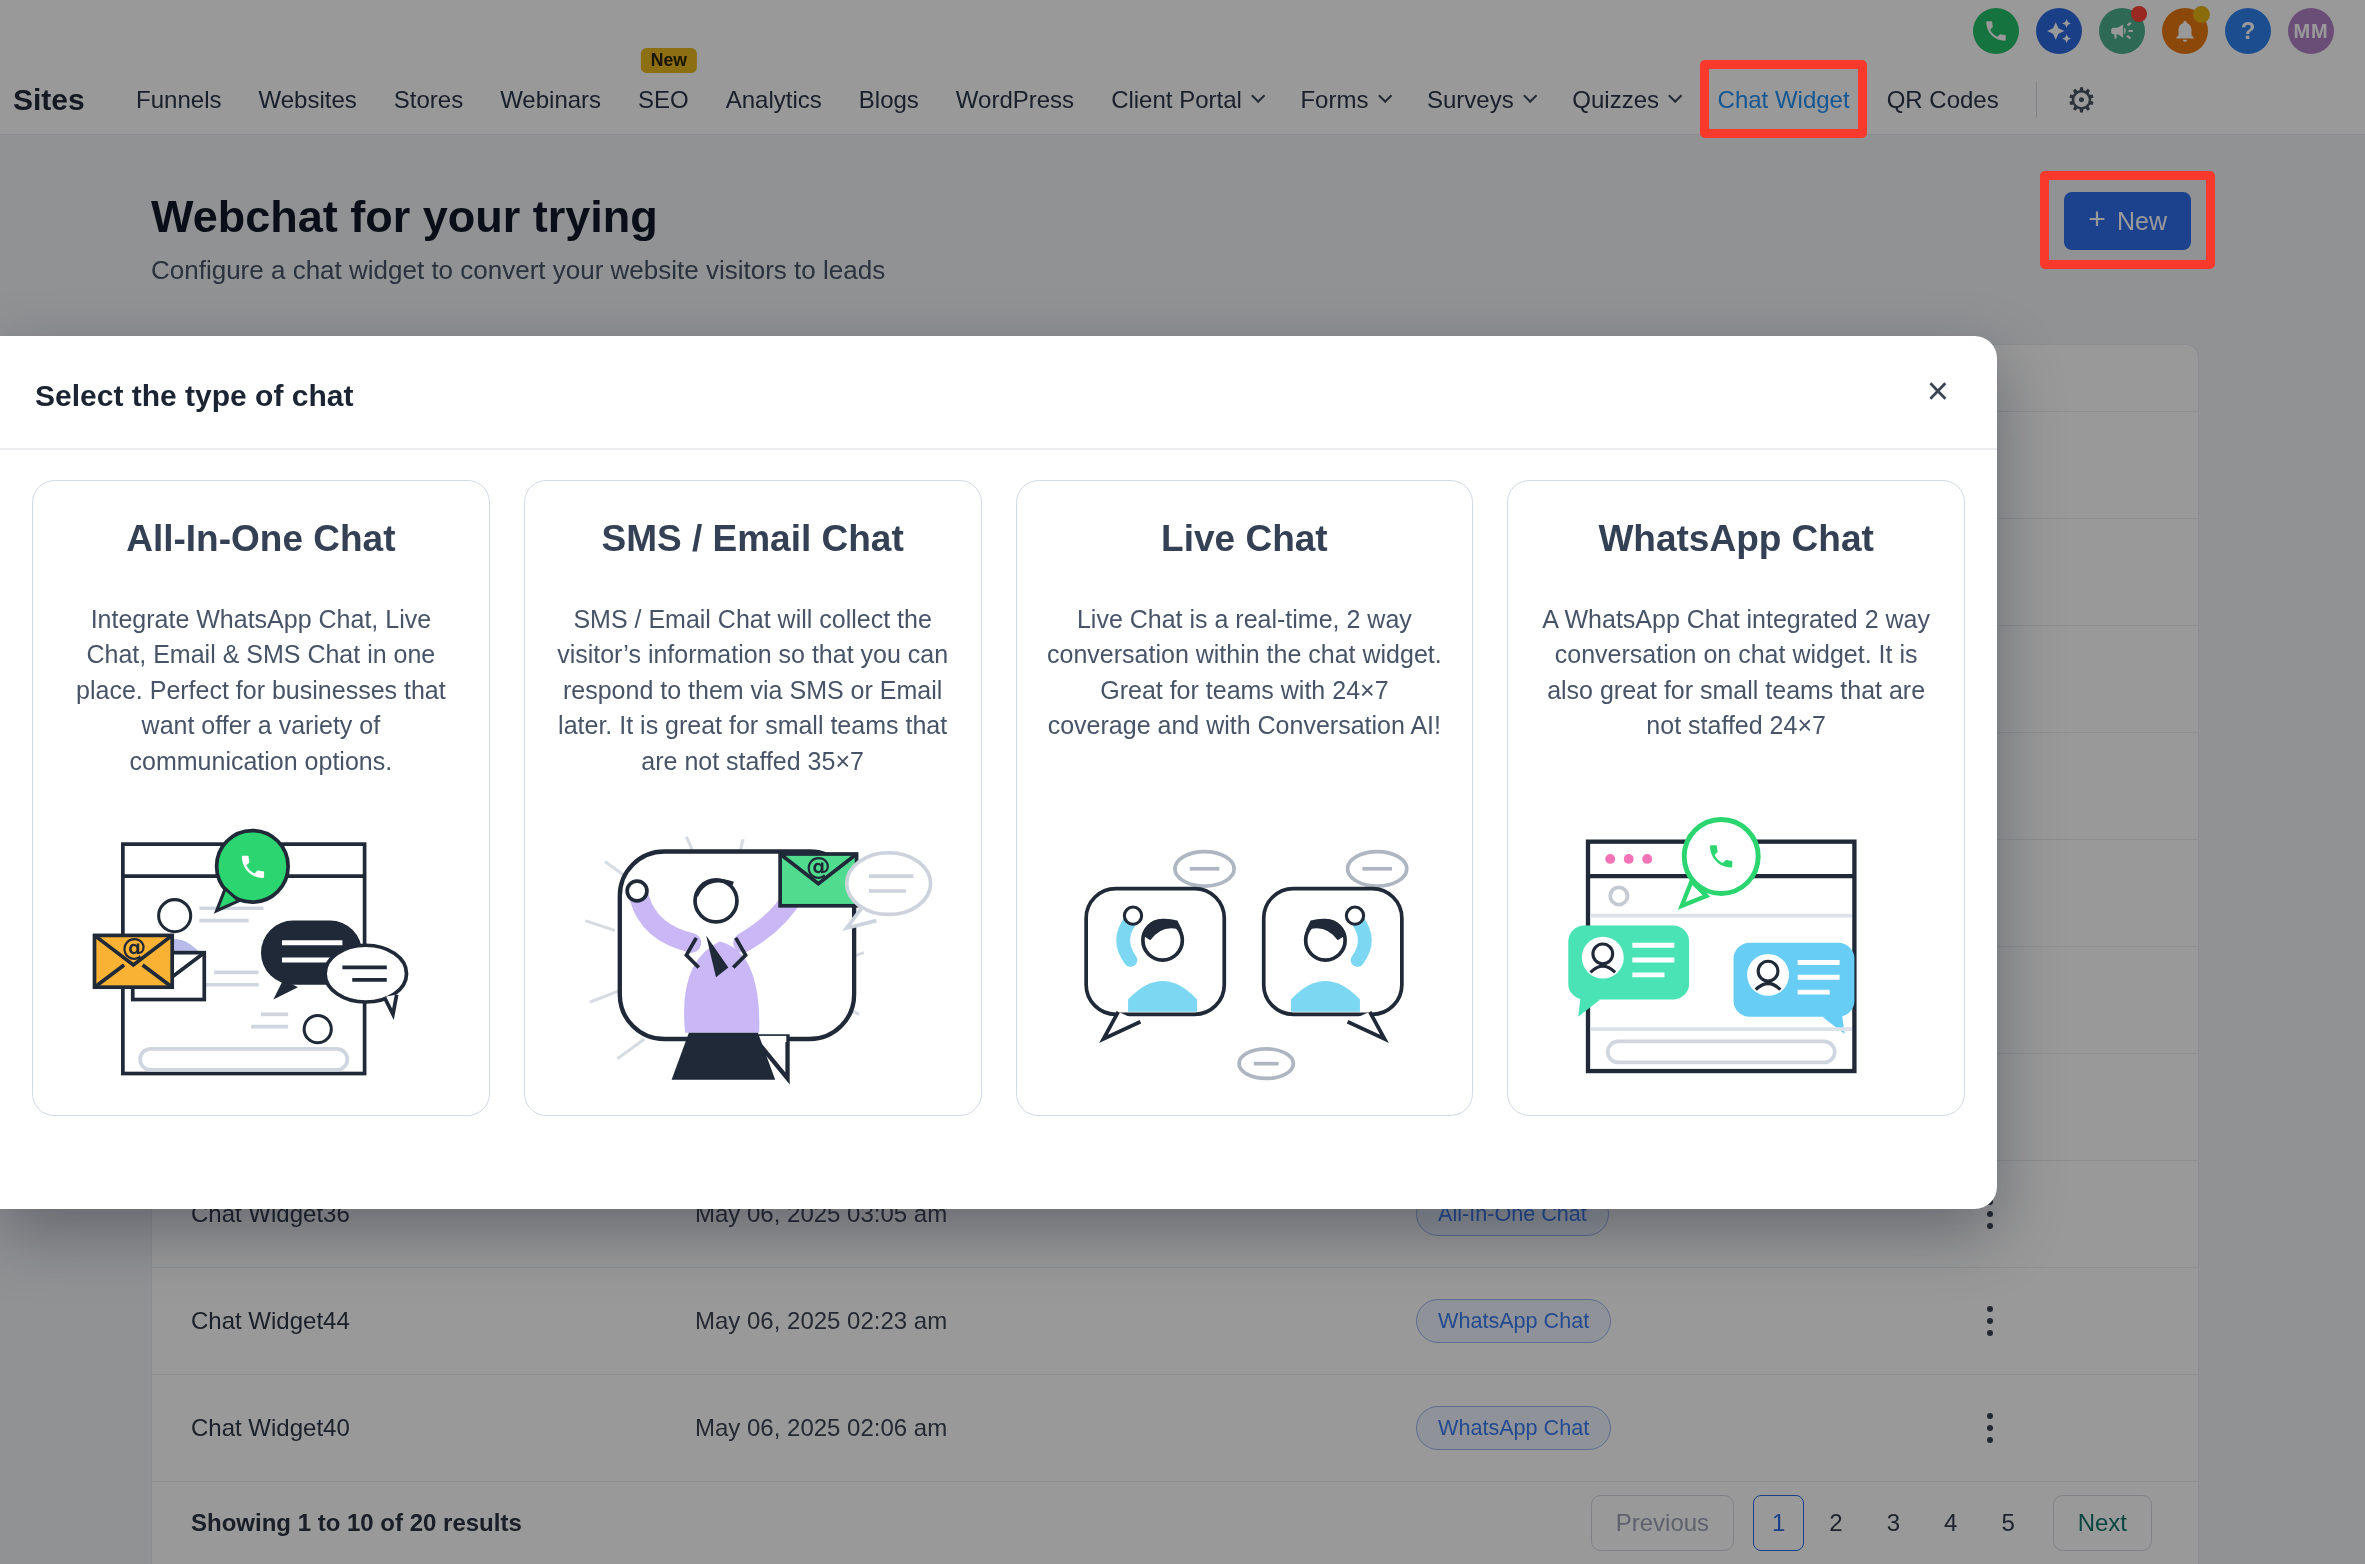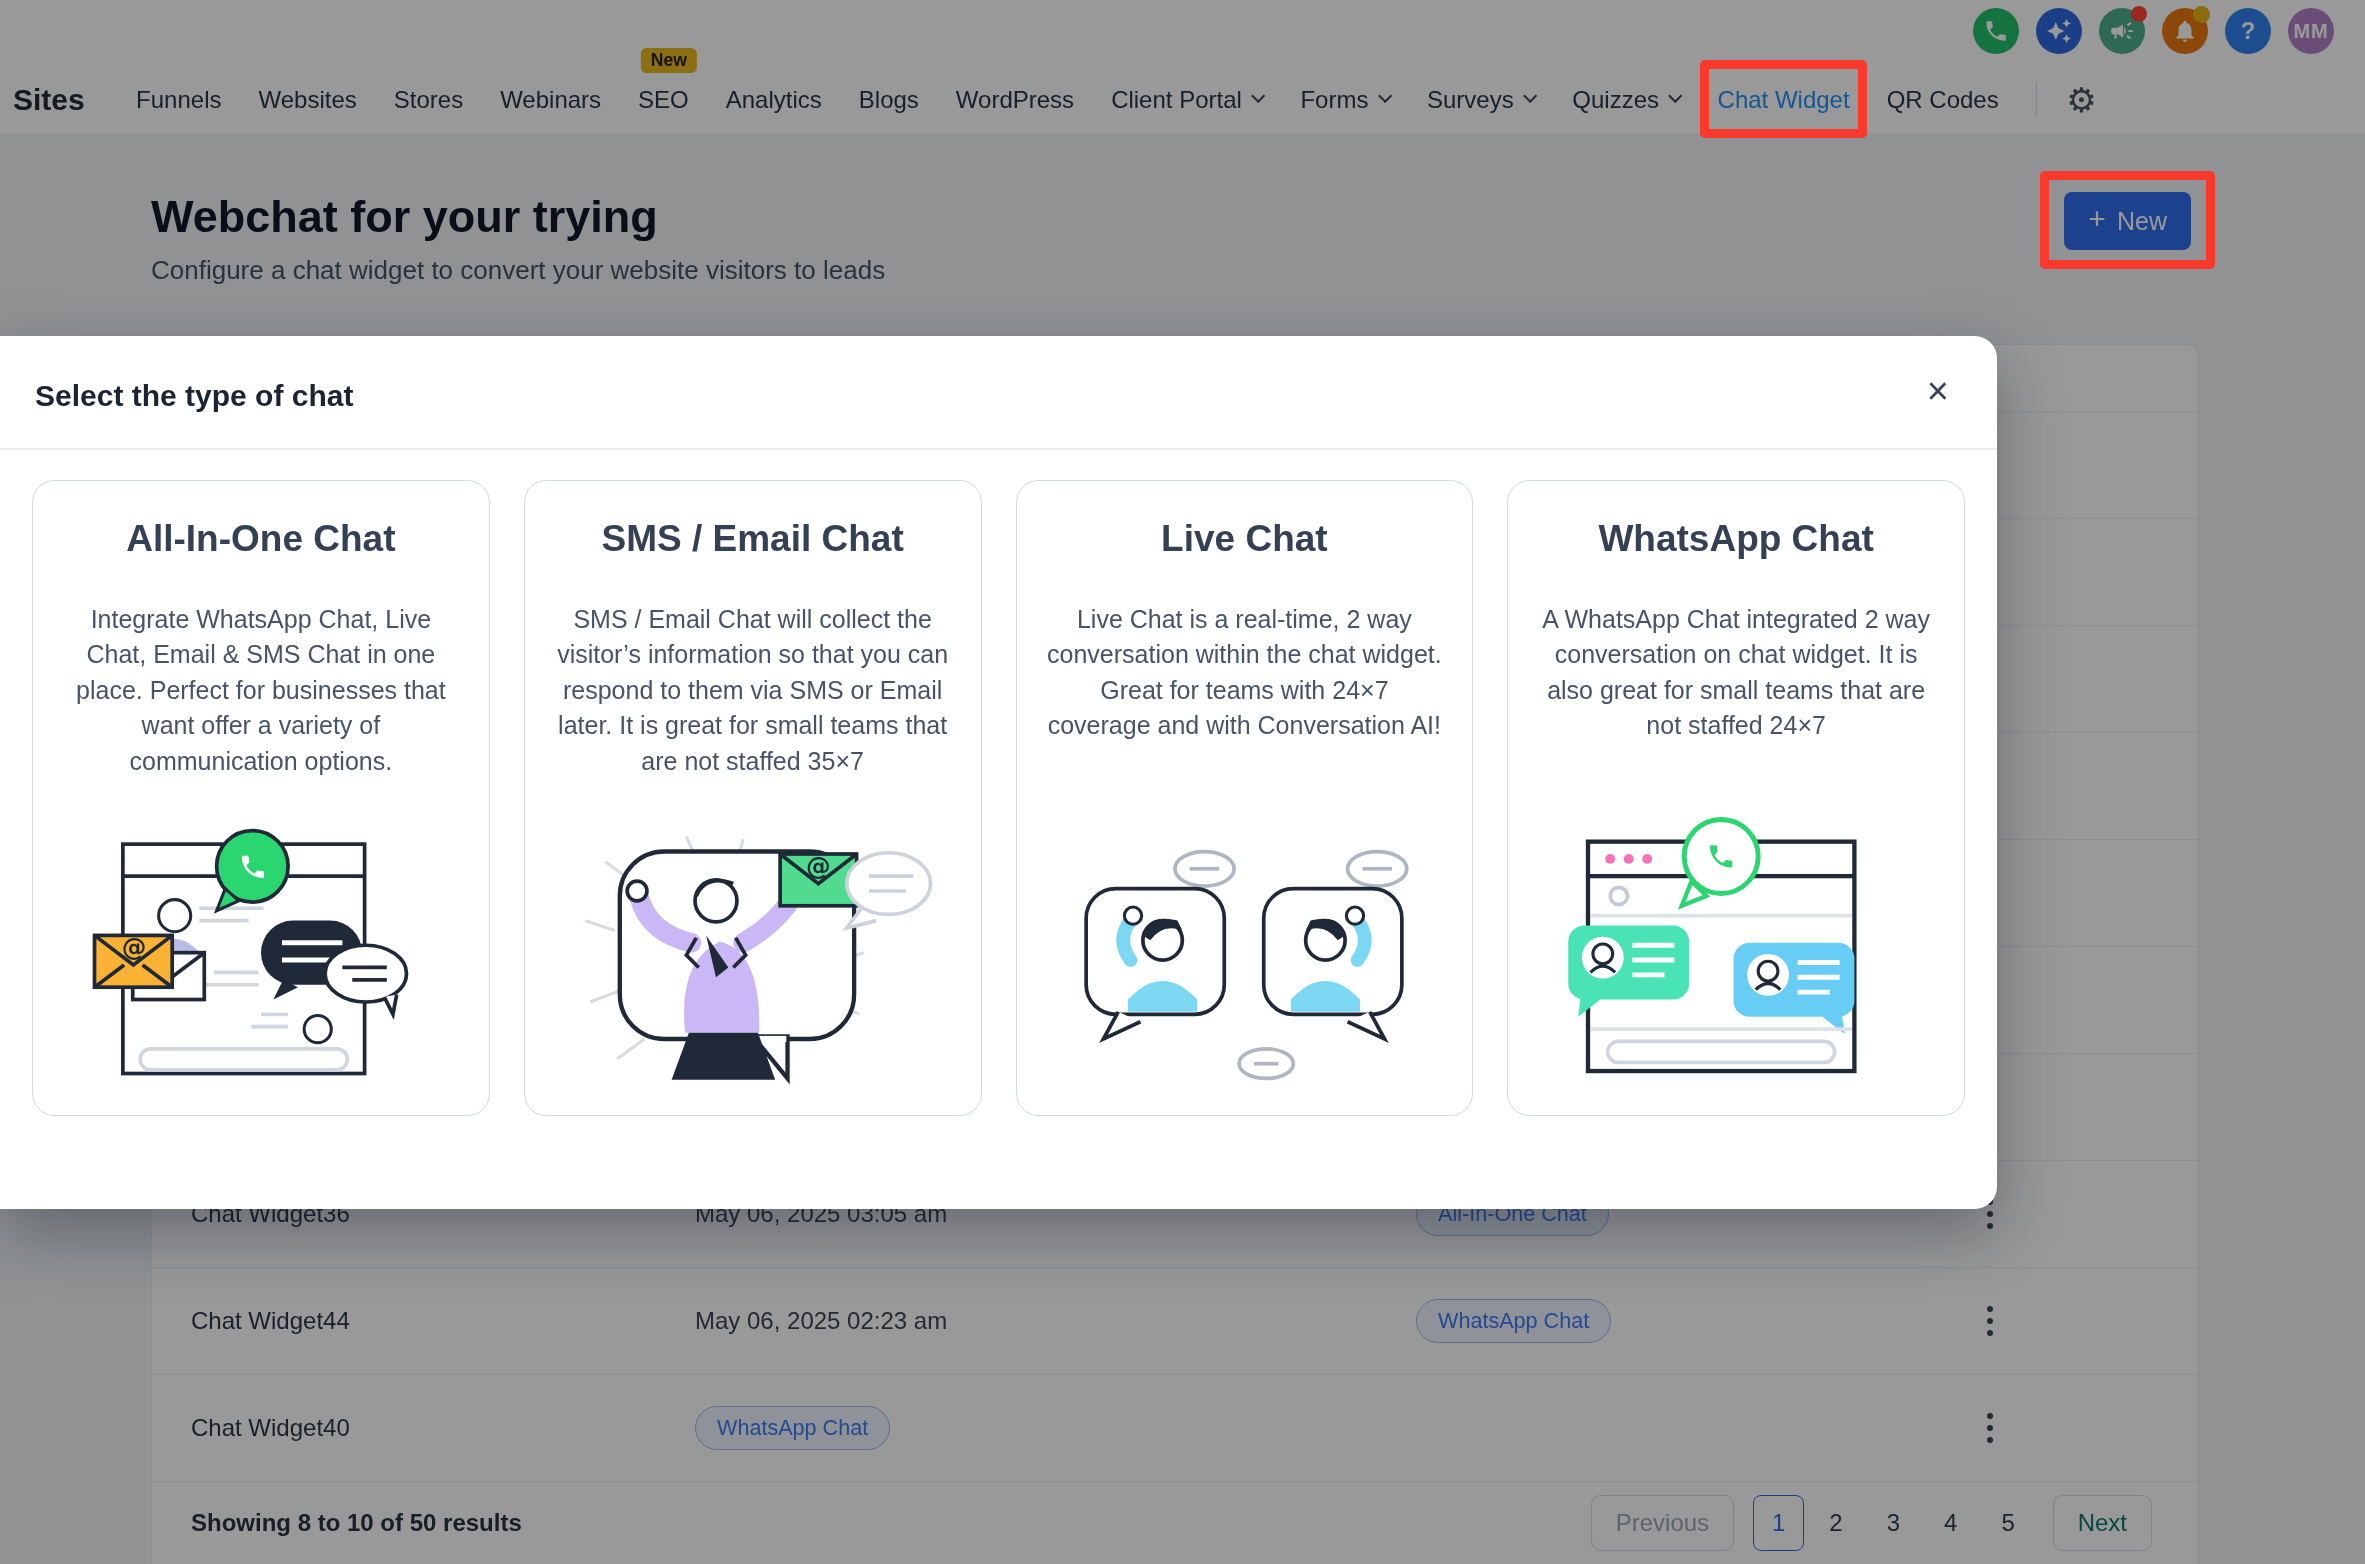--- a/index.html
+++ b/index.html
@@ -214,31 +214,32 @@
       <span class="c-type"><span class="badge">WhatsApp Chat</span></span>
       <span class="c-spacer"></span>
       <span class="dots">
           <span></span>
           <span></span>
           <span></span>
         </span>
     </div>
     <div class="row">
       <span class="c-name">Chat Widget40</span>
+      <span class="c-date">May 06, 2025 02:06 am</span>
       <span class="c-type"><span class="badge">WhatsApp Chat</span></span>
       <span class="c-spacer"></span>
       <span class="dots">
           <span></span>
           <span></span>
           <span></span>
         </span>
     </div>
 
     <div class="table-footer">
-      <span class="summary">Showing 8 to 10 of 50 results</span>
+      <span class="summary">Showing 1 to 10 of 20 results</span>
       <span class="pager">
         <button class="pg-btn pg-prev">Previous</button>
         <span class="pg-nums">
           <span class="pg-num active">1</span>
           <span class="pg-num">2</span>
           <span class="pg-num">3</span>
           <span class="pg-num">4</span>
           <span class="pg-num">5</span>
         </span>
         <button class="pg-btn pg-next">Next</button>

